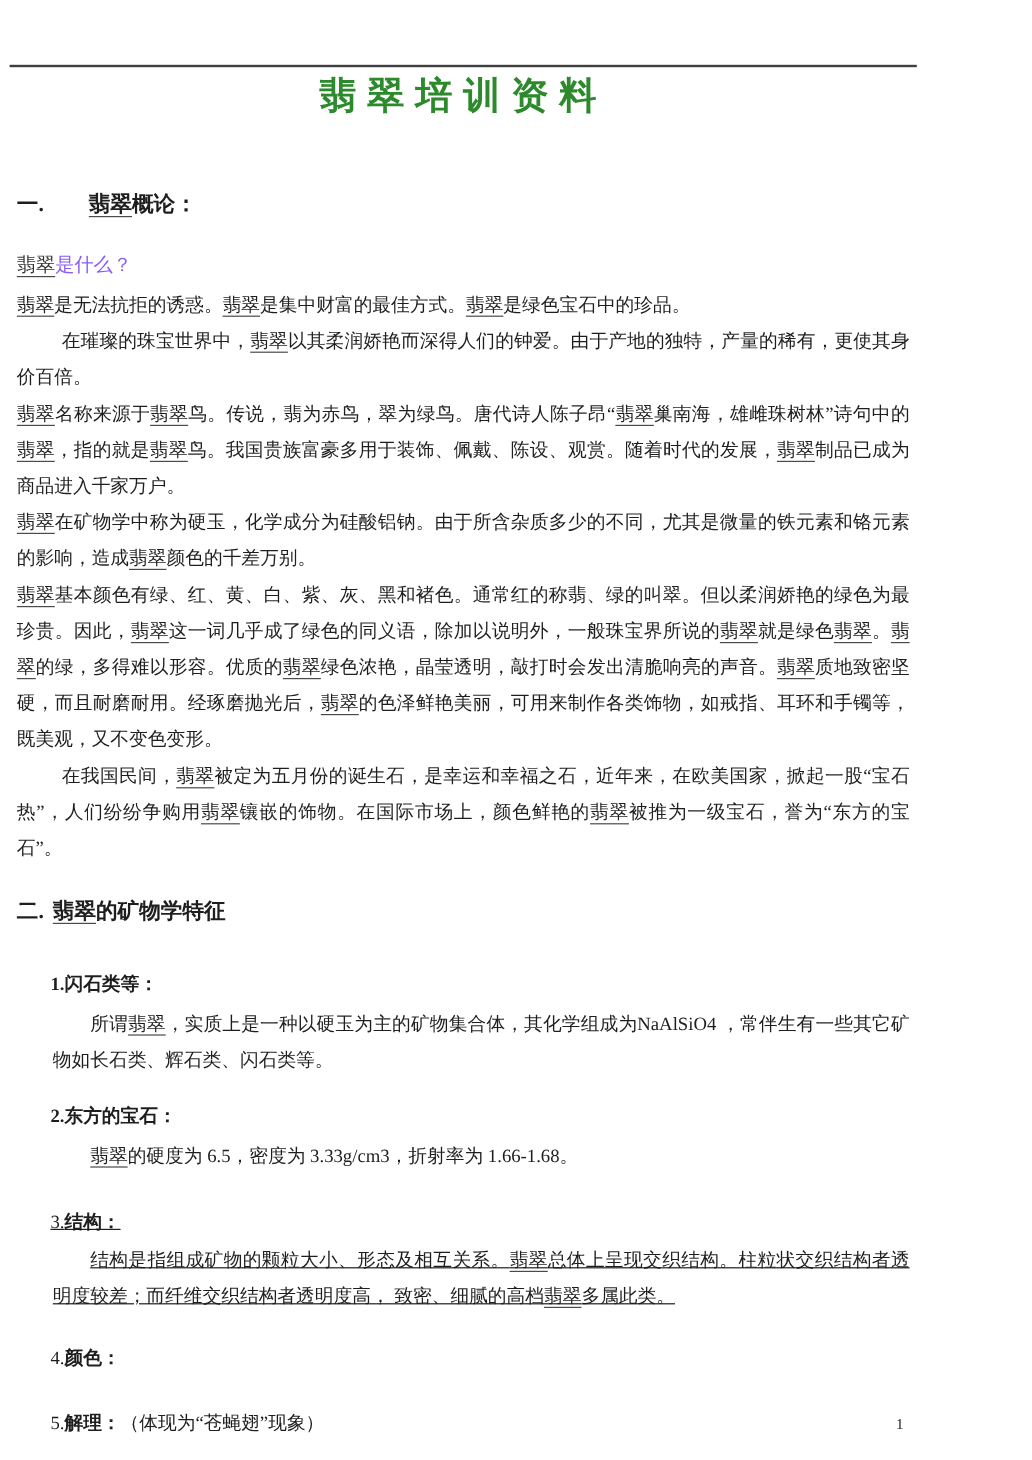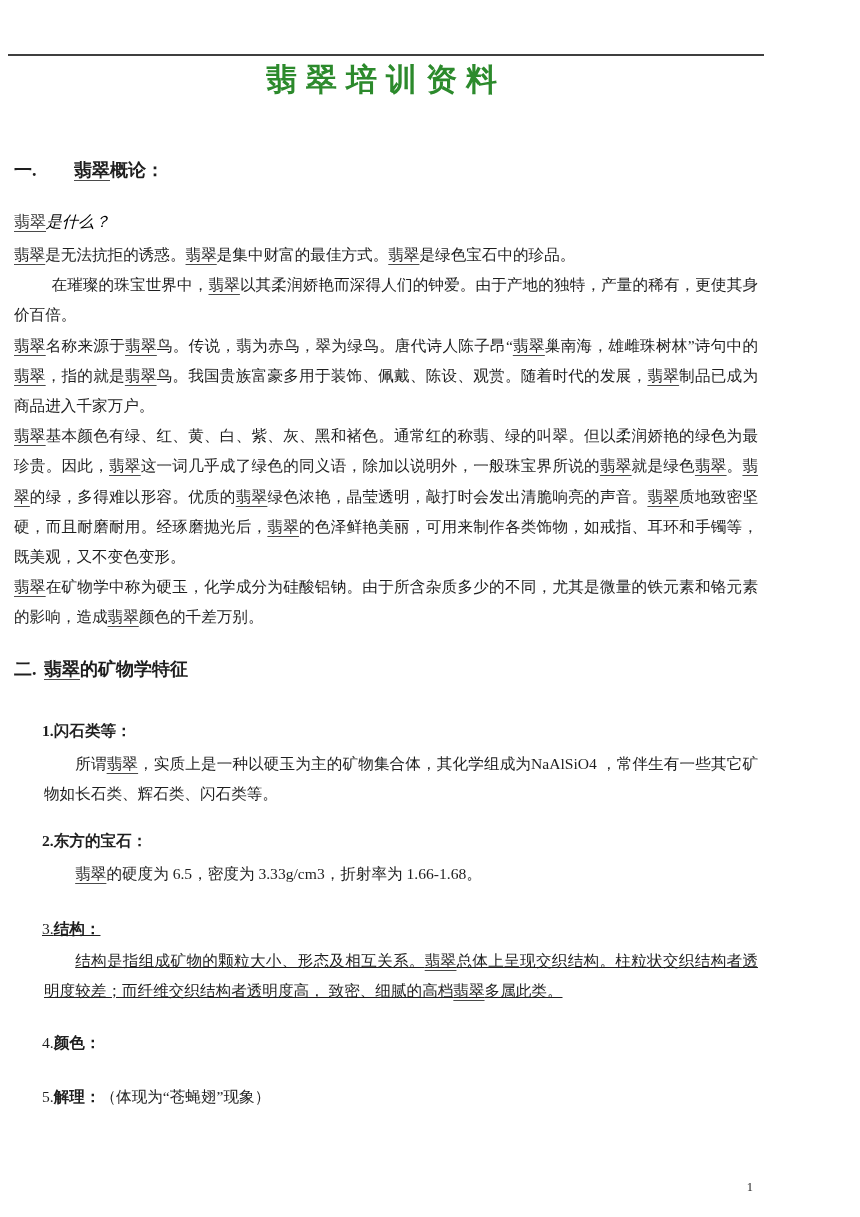--- a/index.html
+++ b/index.html
@@ -21,21 +21,21 @@
     text-underline-offset:3.5px;
   }
   .sec-heading{margin:0;font-weight:bold;font-size:18px;line-height:20px;}
   .sec-heading-one{margin-top:60px;}
   .sec-heading-two{margin-top:26px;}
   .sec-num{display:inline-block;}
   .sec-heading-one .sec-num{width:60px;}
   .sec-heading-two .sec-num{width:30px;}
   .qa-heading{margin:31px 0 0 0;font-size:16px;line-height:22px;font-weight:normal;}
   .qa-term{color:#333333;text-decoration:underline;text-decoration-color:#4a4a4a;text-decoration-thickness:1px;text-underline-offset:3.5px;}
-  .qa-question{color:#000000;font-style:italic;}
+  .qa-question{color:#8b5cf6;}
   .main-body{margin-top:7px;}
   .main-body p{margin:0;line-height:30.2px;text-align:justify;}
   .indent{text-indent:2.4em;}
   .subsection .sub-heading{margin:0 0 0 28px;font-size:15.6px;line-height:20px;font-weight:normal;}
   .sub-title{font-weight:bold;}
   .num-bold{font-weight:bold;}
   .sub-suffix{font-weight:normal;}
   .sub-body{margin:8px 0 0 30px;line-height:30px;text-align:justify;text-indent:2em;}
   .sub-1{margin-top:42px;}
   .sub-2{margin-top:22px;}
@@ -60,22 +60,23 @@
     </h2>
 
     <h3 class="qa-heading">
       <span class="qa-term">翡翠</span><span class="qa-question">是什么？</span>
     </h3>
 
     <div class="main-body">
       <p><u>翡翠</u>是无法抗拒的诱惑。<u>翡翠</u>是集中财富的最佳方式。<u>翡翠</u>是绿色宝石中的珍品。</p>
       <p class="indent">在璀璨的珠宝世界中，<u>翡翠</u>以其柔润娇艳而深得人们的钟爱。由于产地的独特，产量的稀有，更使其身价百倍。</p>
       <p><u>翡翠</u>名称来源于<u>翡翠</u>鸟。传说，翡为赤鸟，翠为绿鸟。唐代诗人陈子昂“<u>翡翠</u>巢南海，雄雌珠树林”诗句中的<u>翡翠</u>，指的就是<u>翡翠</u>鸟。我国贵族富豪多用于装饰、佩戴、陈设、观赏。随着时代的发展，<u>翡翠</u>制品已成为商品进入千家万户。</p>
+      <p><u>翡翠</u>在矿物学中称为硬玉，化学成分为硅酸铝钠。由于所含杂质多少的不同，尤其是微量的铁元素和铬元素的影响，造成<u>翡翠</u>颜色的千差万别。</p>
       <p><u>翡翠</u>基本颜色有绿、红、黄、白、紫、灰、黑和褚色。通常红的称翡、绿的叫翠。但以柔润娇艳的绿色为最珍贵。因此，<u>翡翠</u>这一词几乎成了绿色的同义语，除加以说明外，一般珠宝界所说的<u>翡翠</u>就是绿色<u>翡翠</u>。<u>翡翠</u>的绿，多得难以形容。优质的<u>翡翠</u>绿色浓艳，晶莹透明，敲打时会发出清脆响亮的声音。<u>翡翠</u>质地致密坚硬，而且耐磨耐用。经琢磨抛光后，<u>翡翠</u>的色泽鲜艳美丽，可用来制作各类饰物，如戒指、耳环和手镯等，既美观，又不变色变形。</p>
-      <p><u>翡翠</u>在矿物学中称为硬玉，化学成分为硅酸铝钠。由于所含杂质多少的不同，尤其是微量的铁元素和铬元素的影响，造成<u>翡翠</u>颜色的千差万别。</p>
+      <p class="indent">在我国民间，<u>翡翠</u>被定为五月份的诞生石，是幸运和幸福之石，近年来，在欧美国家，掀起一股“宝石热”，人们纷纷争购用<u>翡翠</u>镶嵌的饰物。在国际市场上，颜色鲜艳的<u>翡翠</u>被推为一级宝石，誉为“东方的宝石”。</p>
     </div>
 
     <h2 class="sec-heading sec-heading-two">
       <span class="sec-num">二.</span><span><u>翡翠</u>的矿物学特征</span>
     </h2>
 
     <div class="subsection sub-1">
       <h4 class="sub-heading">
         <span class="num-bold">1.</span><span class="sub-title">闪石类等：</span>
       </h4>

